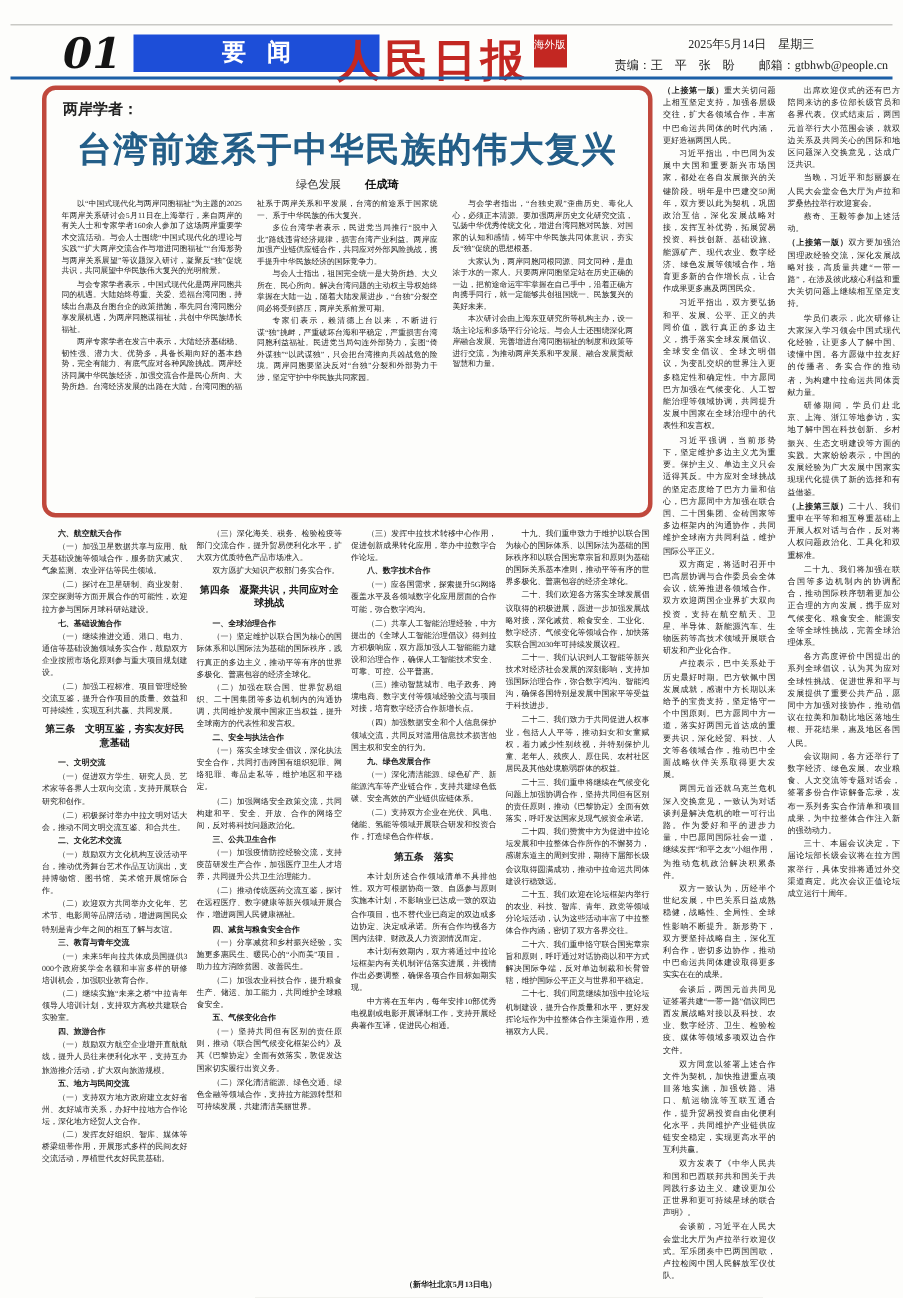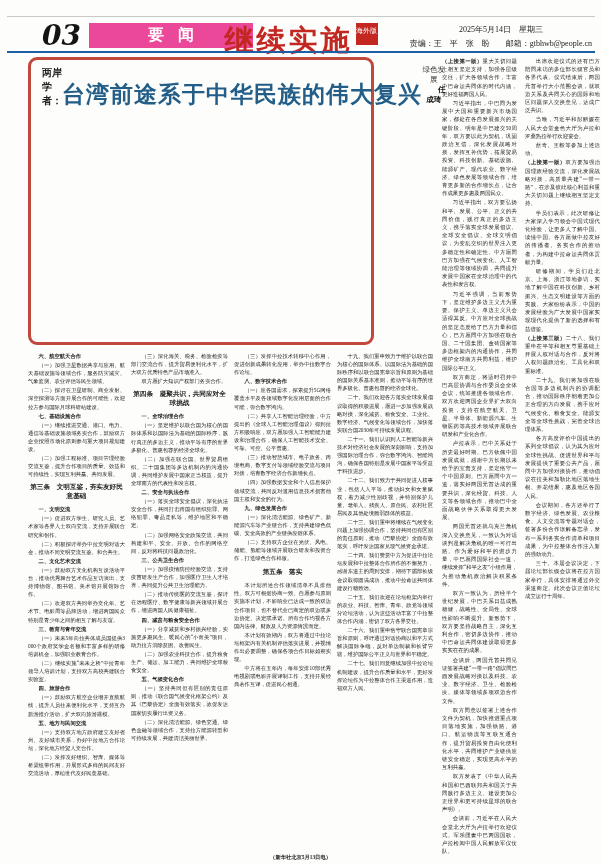--- a/index.html
+++ b/index.html
@@ -2,38 +2,38 @@
 <html><head>
 <meta charset="utf-8">
 <style>
   html,body{margin:0;padding:0;background:#e8e8e4;}
   .page{position:relative;width:602px;height:865px;background:#fdfdfb;margin:0 auto;overflow:hidden;
         font-family:"Liberation Serif","DejaVu Serif",serif;color:#1c1c1c;}
   
   .topline{position:absolute;left:7px;right:7px;top:16px;border-top:1px solid #c9c9c5;}
   .pagenum{position:absolute;left:42px;top:19px;font-style:italic;font-weight:bold;font-size:28px;
            font-family:"DejaVu Serif",serif;color:#141414;}
-  .section-box{position:absolute;left:89px;top:23px;width:164px;height:25px;background:#ec4899;color:#fff;
+  .section-box{position:absolute;left:89px;top:23px;width:164px;height:25px;background:#1d4ed8;color:#fff;
            display:flex;align-items:center;justify-content:center;font-family:"Liberation Sans",sans-serif;
            font-weight:bold;font-size:16px;letter-spacing:14px;text-indent:14px;}
   .masthead{position:absolute;left:0;right:0;top:21px;text-align:center;}
   .masthead .mh-name{font-size:29px;font-weight:bold;color:#c32722;letter-spacing:3px;
            font-family:"Liberation Serif",serif;}
   .mh-badge{display:inline-block;vertical-align:top;margin-left:3px;margin-top:2px;width:22px;height:22px;
            background:#c32722;color:#fff;font-family:"Liberation Sans",sans-serif;font-size:7px;line-height:1.3;
            text-align:center;padding-top:3px;box-sizing:border-box;}
   .meta{position:absolute;right:10px;top:23px;text-align:center;font-size:8px;line-height:1.75;color:#222;}
   .bluerule{position:absolute;left:7px;right:7px;top:51px;height:2px;background:#1c5fa6;}
   
-  .feature{position:absolute;left:28px;top:57px;width:346px;height:288px;border:3px solid #c0483c;
-           border-radius:9px;box-sizing:border-box;padding:5px 10px 6px;display:flex;flex-direction:row;
+  .feature{position:absolute;left:28px;top:57px;width:407px;height:288px;border:3px solid #c0483c;
+           border-radius:9px;box-sizing:border-box;padding:5px 10px 6px;display:flex;flex-direction:column;
            background:#fdfdfb;}
   .kicker{font-size:10px;font-weight:bold;color:#222;margin:1px 0 0 1px;}
   .headline{text-align:center;font-size:23px;font-weight:bold;color:#235e88;letter-spacing:1px;
-           margin:14px 0 3px;white-space:nowrap;}
+           margin:4px 0 3px;white-space:nowrap;}
   .byline{text-align:center;font-size:7.5px;color:#333;margin-bottom:5px;}
   .byline b{margin-left:16px;color:#111;}
   .fbody{flex:1;overflow:hidden;columns:3;column-gap:10px;font-size:5.2px;line-height:7.5px;}
   
   .col{position:absolute;overflow:hidden;font-size:5.3px;line-height:8.1px;}
   .rightcols{position:absolute;left:442px;top:57px;width:158px;height:806px;overflow:hidden;
            columns:2;column-gap:8px;column-fill:auto;font-size:5.4px;line-height:8.2px;}
   .lc1{left:28px;top:352px;width:97px;height:510px;}
   .lc2{left:131px;top:352px;width:97px;height:510px;}
   .lc3{left:234px;top:352px;width:97px;height:510px;display:flex;flex-direction:column;}
@@ -46,28 +46,28 @@
   p.nofirst{text-indent:0;}
   b.marker{font-weight:bold;}
 </style>
 </head>
 <body>
 
 <div class="page">
 
   <div class="topline"></div>
 
-  <div class="pagenum">03</div>
+  <div class="pagenum">01</div>
 
   <div class="section-box">
     <span>要闻</span>
   </div>
 
   <div class="masthead">
-    <span class="mh-name">继续实施</span><span class="mh-badge">海外版</span>
+    <span class="mh-name">人民日报</span><span class="mh-badge">海外版</span>
   </div>
 
   <div class="meta">
     <div>2025年5月14日　星期三</div>
     <div>责编：王　平　张　盼　　邮箱：gtbhwb@people.cn</div>
   </div>
 
   <div class="bluerule"></div>
 
   <div class="feature">

